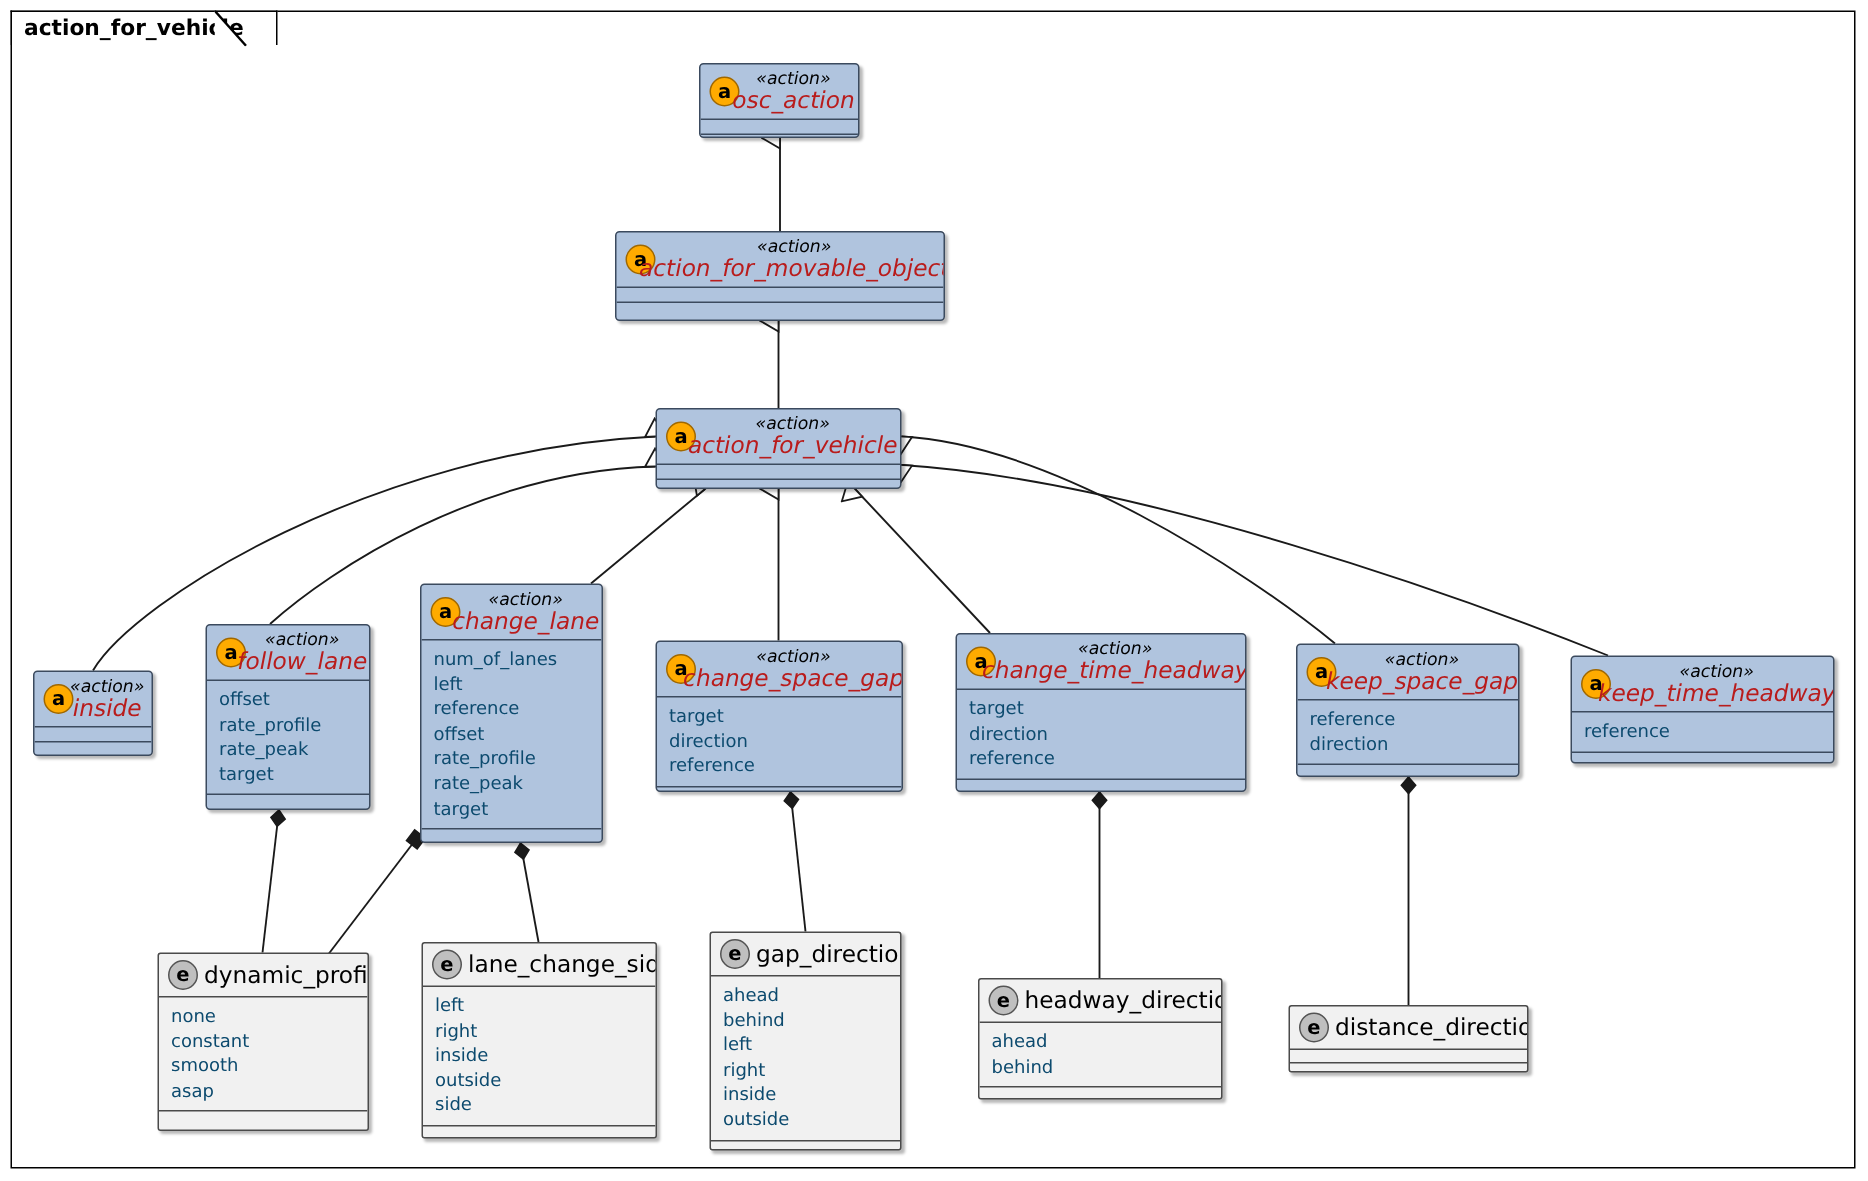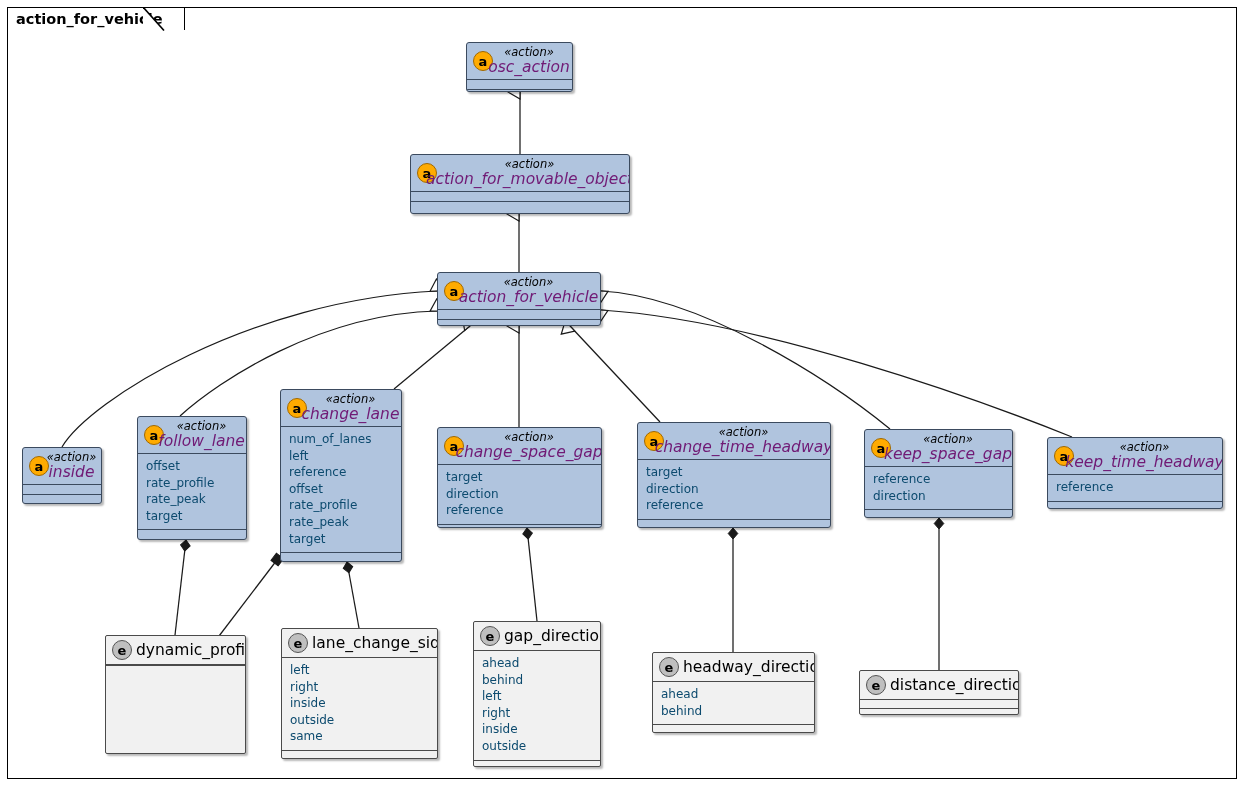--- a/index.html
+++ b/index.html
@@ -98,21 +98,21 @@
   .stereo {
     font-size: 11.5px;
     font-style: italic;
     color: #000;
     letter-spacing: 0px;
     white-space: nowrap;
   }
   .cname {
     font-size: 15.5px;
     font-style: italic;
-    color: #701a75;
+    color: #b91c1c;
     white-space: nowrap;
     margin-top: 1px;
   }
   .enum .ename {
     font-size: 15.5px;
     font-style: normal;
     color: #000;
     white-space: nowrap;
     padding-left: 4px;
   }
@@ -373,35 +373,41 @@
         </div>
         <div class="sep"></div>
         <div class="empty-comp"></div>
       </div>
       <div class="node enum" style="left: 105px; top: 635px; width: 141px; height: 119px;">
         <div class="hdr">
           <span class="icon-e">e</span>
           <span class="ename">dynamic_profile</span>
         </div>
         <div class="sep"></div>
+        <div class="attrs">
+          <div>none</div>
+          <div>constant</div>
+          <div>smooth</div>
+          <div>asap</div>
+        </div>
         <div class="sep"></div>
         <div class="empty-comp"></div>
       </div>
       <div class="node enum" style="left: 281px; top: 628px; width: 157px; height: 131px;">
         <div class="hdr">
           <span class="icon-e">e</span>
           <span class="ename">lane_change_side</span>
         </div>
         <div class="sep"></div>
         <div class="attrs">
           <div>left</div>
           <div>right</div>
           <div>inside</div>
           <div>outside</div>
-          <div>same</div>
+          <div>side</div>
         </div>
         <div class="sep"></div>
         <div class="empty-comp"></div>
       </div>
       <div class="node enum" style="left: 473px; top: 621px; width: 128px; height: 146px;">
         <div class="hdr">
           <span class="icon-e">e</span>
           <span class="ename">gap_direction</span>
         </div>
         <div class="sep"></div>

